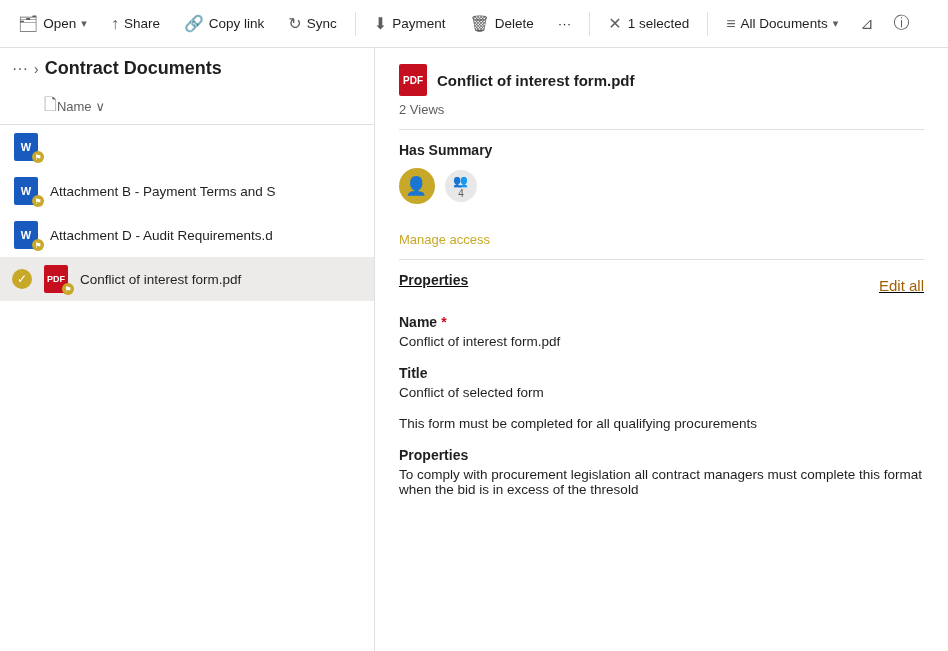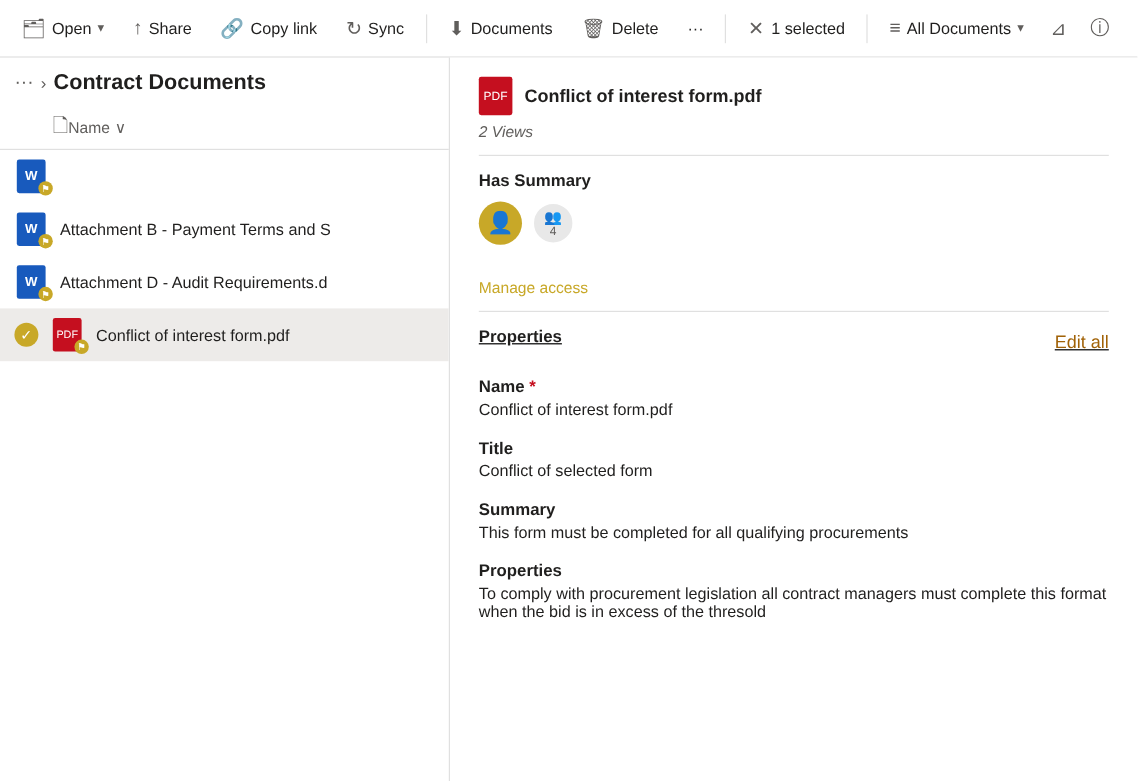--- a/index.html
+++ b/index.html
@@ -129,21 +129,21 @@
       border-radius: 2px;
       display: flex; align-items: center; justify-content: center;
       color: white; font-size: 11px; font-weight: bold;
       position: relative;
     }
     .pdf-icon {
       width: 24px; height: 28px;
       background: #c50f1f;
       border-radius: 2px;
       display: flex; align-items: center; justify-content: center;
-      color: white; font-size: 9px; font-weight: normal;
+      color: white; font-size: 9px; font-weight: bold;
     }
     .pin-badge {
       position: absolute;
       bottom: -2px;
       right: -4px;
       width: 12px;
       height: 12px;
       background: #c8a828;
       border-radius: 50%;
       display: flex; align-items: center; justify-content: center;
@@ -171,21 +171,21 @@
       display: flex;
       align-items: center;
       gap: 10px;
       margin-bottom: 6px;
     }
     .file-detail-name {
       font-size: 15px;
       font-weight: 600;
       color: #201f1e;
     }
-    .views-count { font-size: 13px; color: #605e5c; margin-bottom: 4px; font-style: italic; }
+    .views-count { font-size: 13px; color: #605e5c; margin-bottom: 4px; }
 
     .section-divider { height: 1px; background: #e0e0e0; margin: 12px 0; }
 
     .section-title { font-size: 14px; font-weight: 600; color: #201f1e; margin-bottom: 10px; }
 
     .has-access-row {
       display: flex;
       align-items: center;
       gap: 8px;
       margin-bottom: 8px;
@@ -259,21 +259,21 @@
     <span class="toolbar-icon">🔗</span>
     <span>Copy link</span>
   </button>
   <button class="toolbar-btn">
     <span class="toolbar-icon">↻</span>
     <span>Sync</span>
   </button>
   <div class="toolbar-divider"></div>
   <button class="toolbar-btn">
     <span class="toolbar-icon">⬇</span>
-    <span>Documents</span>
+    <span>Payment</span>
   </button>
   <button class="toolbar-btn">
     <span class="toolbar-icon">🗑</span>
     <span>Delete</span>
   </button>
   <button class="toolbar-btn">
     <span>···</span>
   </button>
   <div class="toolbar-divider"></div>
   <div class="selected-badge">
@@ -383,21 +383,20 @@
 
       <div class="prop-label">
         <span>Name</span>
         <span class="required-star">*</span>
       </div>
       <div class="prop-value">Conflict of interest form.pdf</div>
 
       <div class="prop-label">Title</div>
       <div class="prop-value">Conflict of selected form</div>
 
-      <div class="prop-label">Summary</div>
       <div class="prop-value">This form must be completed for all qualifying procurements</div>
 
       <div class="prop-label">Properties</div>
       <div class="prop-value">To comply with procurement legislation all contract managers must complete this format when the bid is in excess of the thresold</div>
     </div>
 
   </div>
 
 </div>
 

